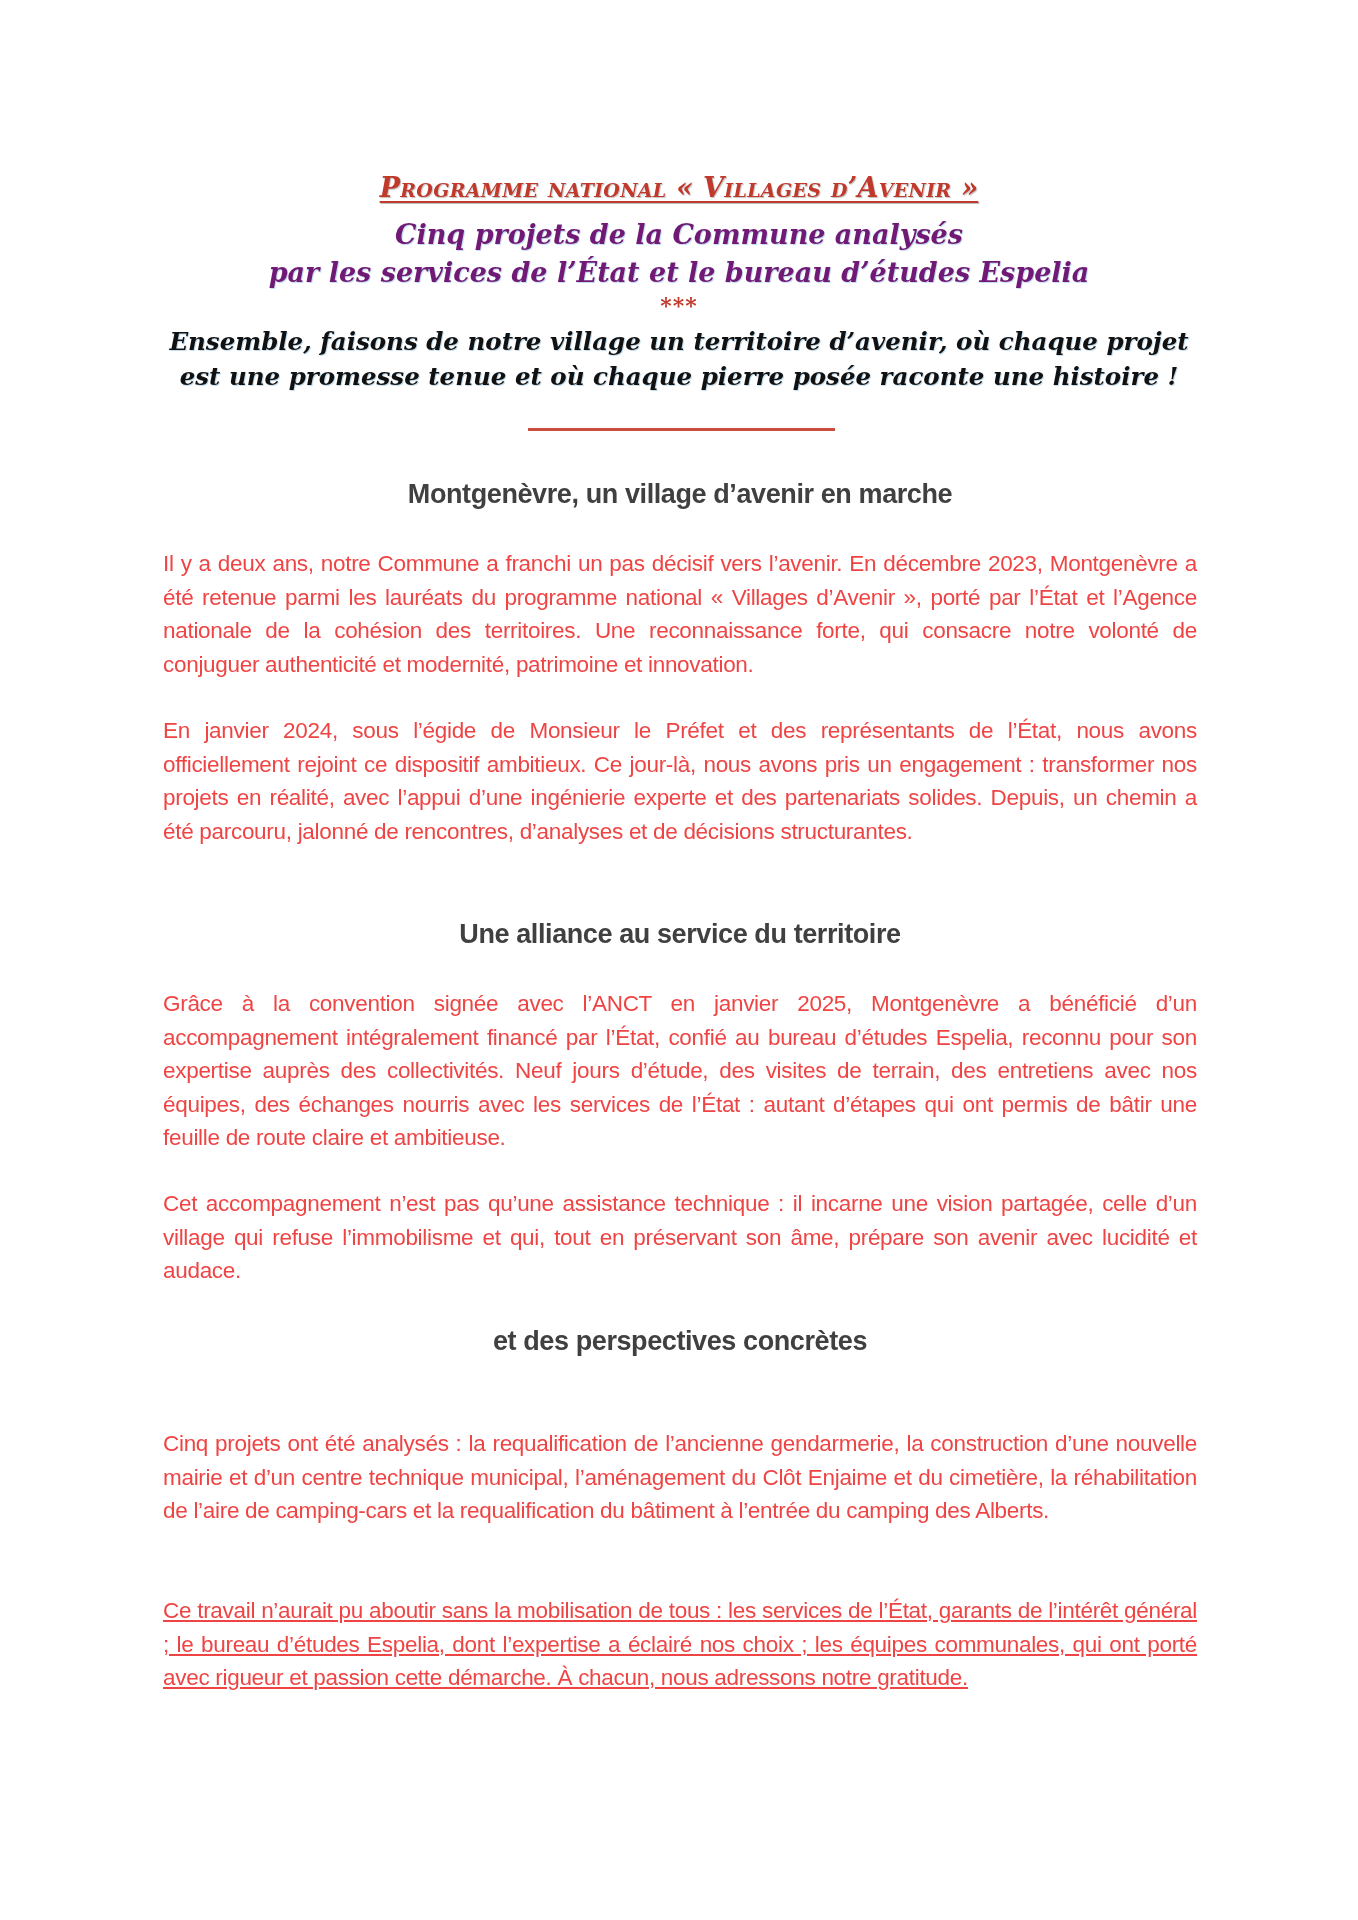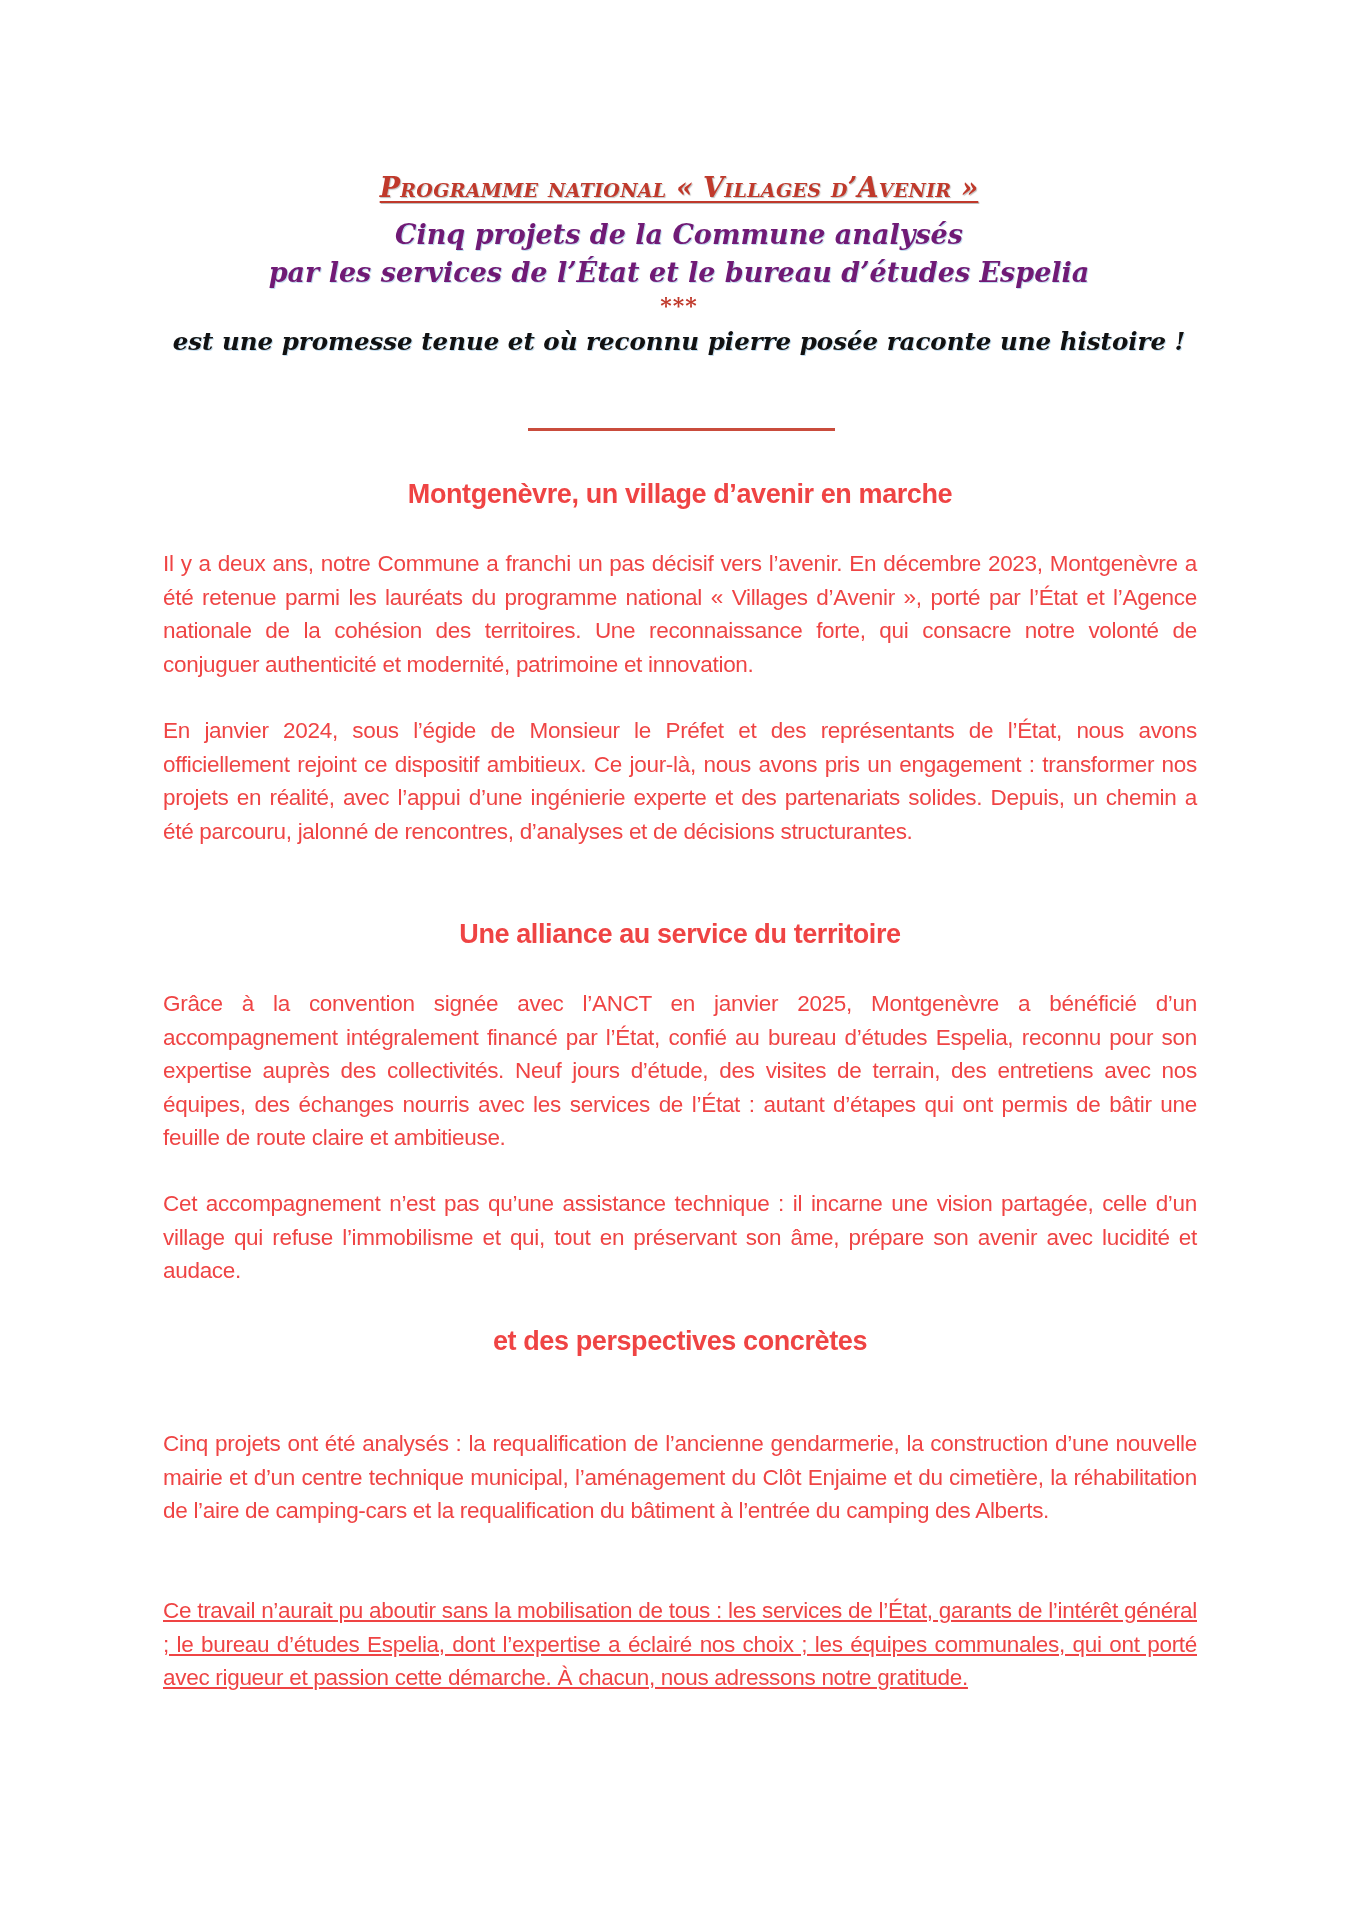--- a/index.html
+++ b/index.html
@@ -80,21 +80,21 @@
       font-family: "Liberation Sans", "DejaVu Sans", sans-serif;
     }
     .section-title {
       position: absolute;
       left: 0;
       width: 1034px;
       text-align: center;
       font-size: 27px;
       font-weight: bold;
       line-height: 40px;
-      color: #ef4444;
+      color: #404040;
       margin: 0;
       letter-spacing: -0.4px;
     }
     .para {
       position: absolute;
       left: 0;
       width: 1034px;
       font-size: 22.5px;
       line-height: 33.5px;
       text-align: justify;
@@ -109,21 +109,22 @@
 <div class="page">
 
   <div class="header">
     <div class="program-title">Programme national « Villages d’Avenir »</div>
     <div class="subtitle">
       <div>Cinq projets de la Commune analysés</div>
       <div>par les services de l’État et le bureau d’études Espelia</div>
     </div>
     <div class="stars">***</div>
     <div class="motto">
-      <div>est une promesse tenue et où reconnu pierre posée raconte une histoire !</div>
+      <div>Ensemble, faisons de notre village un territoire d’avenir, où chaque projet</div>
+      <div>est une promesse tenue et où chaque pierre posée raconte une histoire !</div>
     </div>
   </div>
 
   <div class="red-rule"></div>
 
   <div class="content" style="top:0;">
 
     <h2 class="section-title" style="top:474px;">Montgenèvre, un village d’avenir en marche</h2>
     <p class="para" style="top:547px;">Il y a deux ans, notre Commune a franchi un pas décisif vers l’avenir. En décembre 2023, Montgenèvre a été retenue parmi les lauréats du programme national « Villages d’Avenir », porté par l’État et l’Agence nationale de la cohésion des territoires. Une reconnaissance forte, qui consacre notre volonté de conjuguer authenticité et modernité, patrimoine et innovation.</p>
     <p class="para" style="top:714px;">En janvier 2024, sous l’égide de Monsieur le Préfet et des représentants de l’État, nous avons officiellement rejoint ce dispositif ambitieux. Ce jour-là, nous avons pris un engagement : transformer nos projets en réalité, avec l’appui d’une ingénierie experte et des partenariats solides. Depuis, un chemin a été parcouru, jalonné de rencontres, d’analyses et de décisions structurantes.</p>

